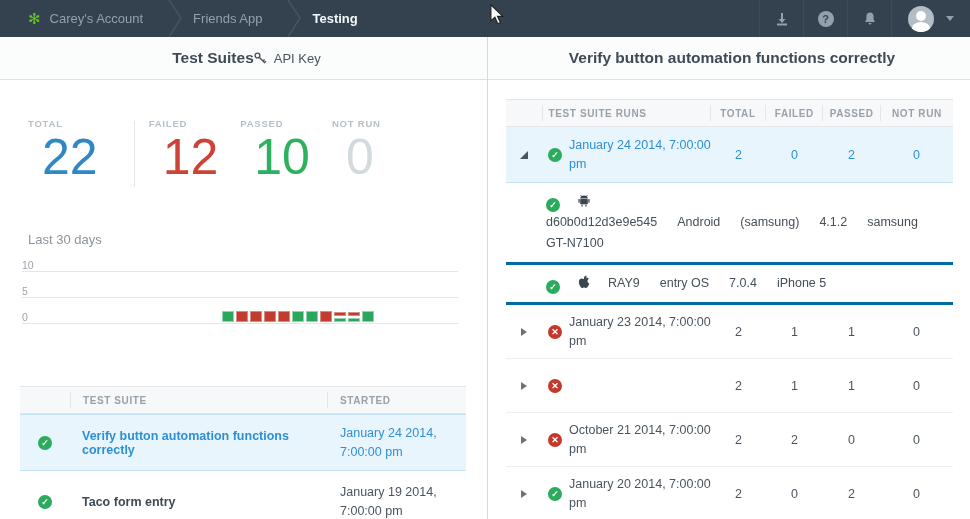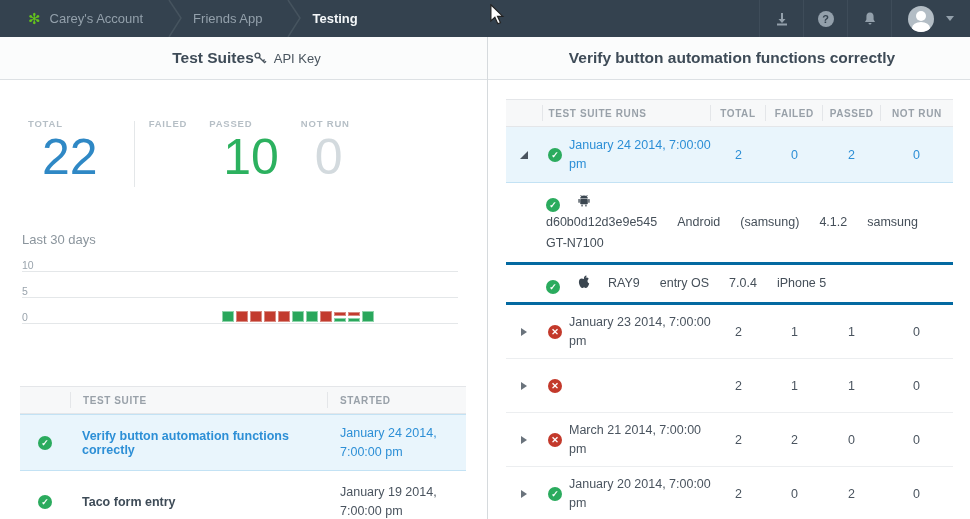--- a/index.html
+++ b/index.html
@@ -36,21 +36,21 @@
   .stats-row{position:absolute;top:81px;left:28px;display:flex;align-items:flex-start;}
   .stat{display:flex;flex-direction:column;}
   .stat-label{font-size:9.5px;font-weight:bold;letter-spacing:.8px;color:#b6bfc6;margin-bottom:2px;}
   .stat-num{font-size:50px;font-weight:300;line-height:1.05;margin-left:14px;}
   .n-blue{color:#2f88c5;} .n-red{color:#cc4437;} .n-green{color:#2cb15f;} .n-gray{color:#d3dade;}
   .stat-div{width:1px;background:#e4e7e9;height:66px;margin:3px 14px 0 12px;}
   .stat+.stat{margin-left:0;}
   .gap-a{margin-right:24px;} .gap-b{margin-right:22px;}
 
   
-  .chart-title{position:absolute;top:195px;left:22px;font-size:13px;color:#8b959d;}
+  .chart-title{position:absolute;top:195px;left:28px;font-size:13px;color:#8b959d;}
   .gridline{position:absolute;left:22px;width:436px;border-top:1px solid #e4e7e9;}
   .gl-10{top:234px;} .gl-5{top:260px;} .gl-0{top:286px;}
   .grid-label{position:absolute;left:22px;font-size:10.5px;color:#9aa4ad;}
   .lab-10{top:222px;} .lab-5{top:248px;} .lab-0{top:274px;}
   #squares{position:absolute;left:222px;bottom:0;top:0;display:flex;align-items:flex-end;gap:2px;}
   .squares-zone{position:absolute;top:234px;height:51px;left:0;width:487px;}
   .sq-cell{width:12px;display:flex;flex-direction:column;justify-content:flex-end;}
   .bar{width:12px;}
   .bar.full{height:11px;}
   .bar.half{height:4px;}
@@ -172,20 +172,21 @@
       </div>
 
       <div class="stats-row">
         <div class="stat gap-a">
           <span class="stat-label">TOTAL</span>
           <span class="stat-num n-blue">22</span>
         </div>
         <div class="stat-div"></div>
         <div class="stat gap-b">
           <span class="stat-label">FAILED</span>
+          <span class="stat-num n-red">12</span>
         </div>
         <div class="stat gap-b">
           <span class="stat-label">PASSED</span>
           <span class="stat-num n-green">10</span>
         </div>
         <div class="stat">
           <span class="stat-label">NOT RUN</span>
           <span class="stat-num n-gray">0</span>
         </div>
       </div>
@@ -344,21 +345,21 @@
           <div class="rt-col3">1</div>
           <div class="rt-col4">0</div>
         </div>
 
         <div class="rt-row">
           <div class="rt-expand">
               <div class="tri-closed"></div>
             </div>
           <div class="rt-runs">
             <span class="status-ic st-failed">✕</span>
-            <span class="date">March 21 2014, 7:00:00 pm</span>
+            <span class="date">October 21 2014, 7:00:00 pm</span>
           </div>
           <div class="rt-col">2</div>
           <div class="rt-col2">2</div>
           <div class="rt-col3">0</div>
           <div class="rt-col4">0</div>
         </div>
 
         <div class="rt-row">
           <div class="rt-expand">
               <div class="tri-closed"></div>

